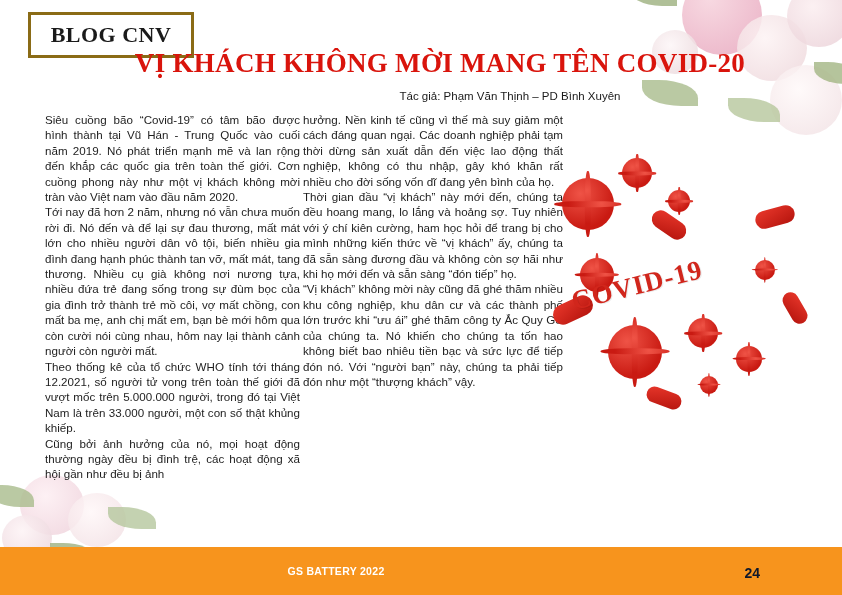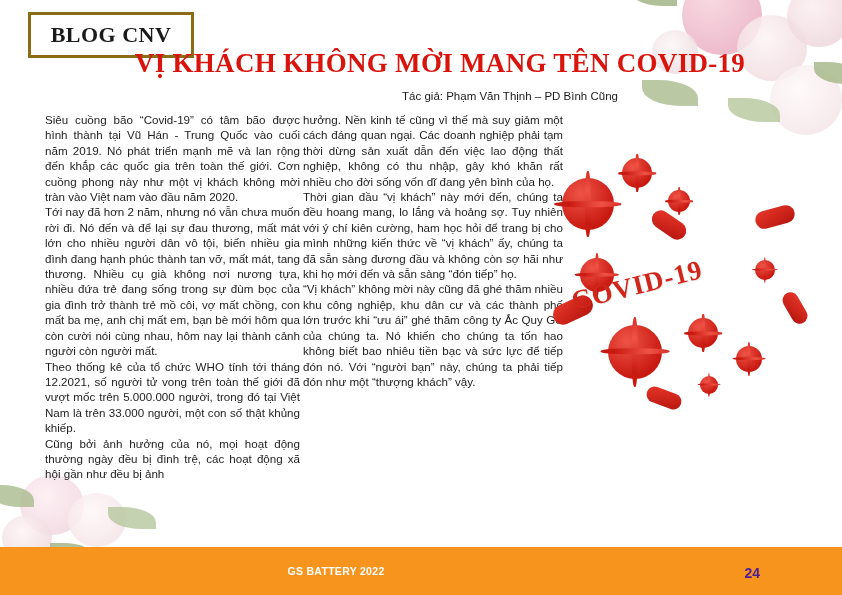--- a/index.html
+++ b/index.html
@@ -195,21 +195,21 @@
     font-weight: bold;
     color: #ffffff;
     letter-spacing: .3px;
   }
   .footer-page {
     position: absolute;
     right: 82px;
     bottom: 14px;
     font-size: 14px;
     font-weight: bold;
-    color: #4c1d95;
+    color: #0f172a;
   }
 </style>
 </head>
 <body>
 
 <div class="page">
 
   <div class="floral floral-top-right">
     <div class="petal" style="left:150px; top:5px; width:80px; height:80px; background:radial-gradient(circle at 35% 30%, #f6d2dc, #e6a3bb);"></div>
     <div class="petal" style="left:205px; top:45px; width:70px; height:66px; background:radial-gradient(circle at 40% 35%, #fdf3f4, #ecd5d9);"></div>
@@ -230,22 +230,22 @@
     <div class="leaf" style="left:8px; top:40px; width:46px; height:22px; background:#a9bb8c;"></div>
     <div class="leaf" style="left:128px; top:62px; width:48px; height:22px; background:#b5c79d;"></div>
     <div class="leaf" style="left:70px; top:98px; width:44px; height:20px; background:#9db081;"></div>
   </div>
 
   <div class="badge-bar"></div>
   <div class="blog-badge">
     <span class="blog-badge-inner">BLOG CNV</span>
   </div>
 
-  <div class="doc-title">VỊ KHÁCH KHÔNG MỜI MANG TÊN COVID-19</div>
-  <div class="doc-author">Tác giả: Phạm Văn Thịnh – PD Bình Cũng</div>
+  <div class="doc-title">VỊ KHÁCH KHÔNG MỜI MANG TÊN COVID-20</div>
+  <div class="doc-author">Tác giả: Phạm Văn Thịnh – PD Bình Xuyên</div>
 
   <div class="columns">
     <div class="col col-left">
       <p style="white-space:pre-line;">Siêu cuồng bão “Covid-19” có tâm bão được hình thành tại Vũ Hán - Trung Quốc vào cuối năm 2019. Nó phát triển mạnh mẽ và lan rộng đến khắp các quốc gia trên toàn thế giới. Cơn cuồng phong này như một vị khách không mời tràn vào Việt nam vào đầu năm 2020.
 Tới nay đã hơn 2 năm, nhưng nó vẫn chưa muốn rời đi. Nó đến và để lại sự đau thương, mất mát lớn cho nhiều người dân vô tội, biến nhiều gia đình đang hạnh phúc thành tan vỡ, mất mát, tang thương. Nhiều cụ già không nơi nương tựa, nhiều đứa trẻ đang sống trong sự đùm bọc của gia đình trở thành trẻ mồ côi, vợ mất chồng, con mất ba mẹ, anh chị mất em, bạn bè mới hôm qua còn cười nói cùng nhau, hôm nay lại thành cảnh người còn người mất.
 Theo thống kê của tổ chức WHO tính tới tháng 12.2021, số người tử vong trên toàn thế giới đã vượt mốc trên 5.000.000 người, trong đó tại Việt Nam là trên 33.000 người, một con số thật khủng khiếp.
 Cũng bởi ảnh hưởng của nó, mọi hoạt động thường ngày đều bị đình trệ, các hoạt động xã hội gần như đều bị ảnh</p>
     </div>
     <div class="col col-right">
       <p style="white-space:pre-line;">hưởng. Nền kinh tế cũng vì thế mà suy giảm một cách đáng quan ngại. Các doanh nghiệp phải tạm thời dừng sản xuất dẫn đến việc lao động thất nghiệp, không có thu nhập, gây khó khăn rất nhiều cho đời sống vốn dĩ đang yên bình của họ.

